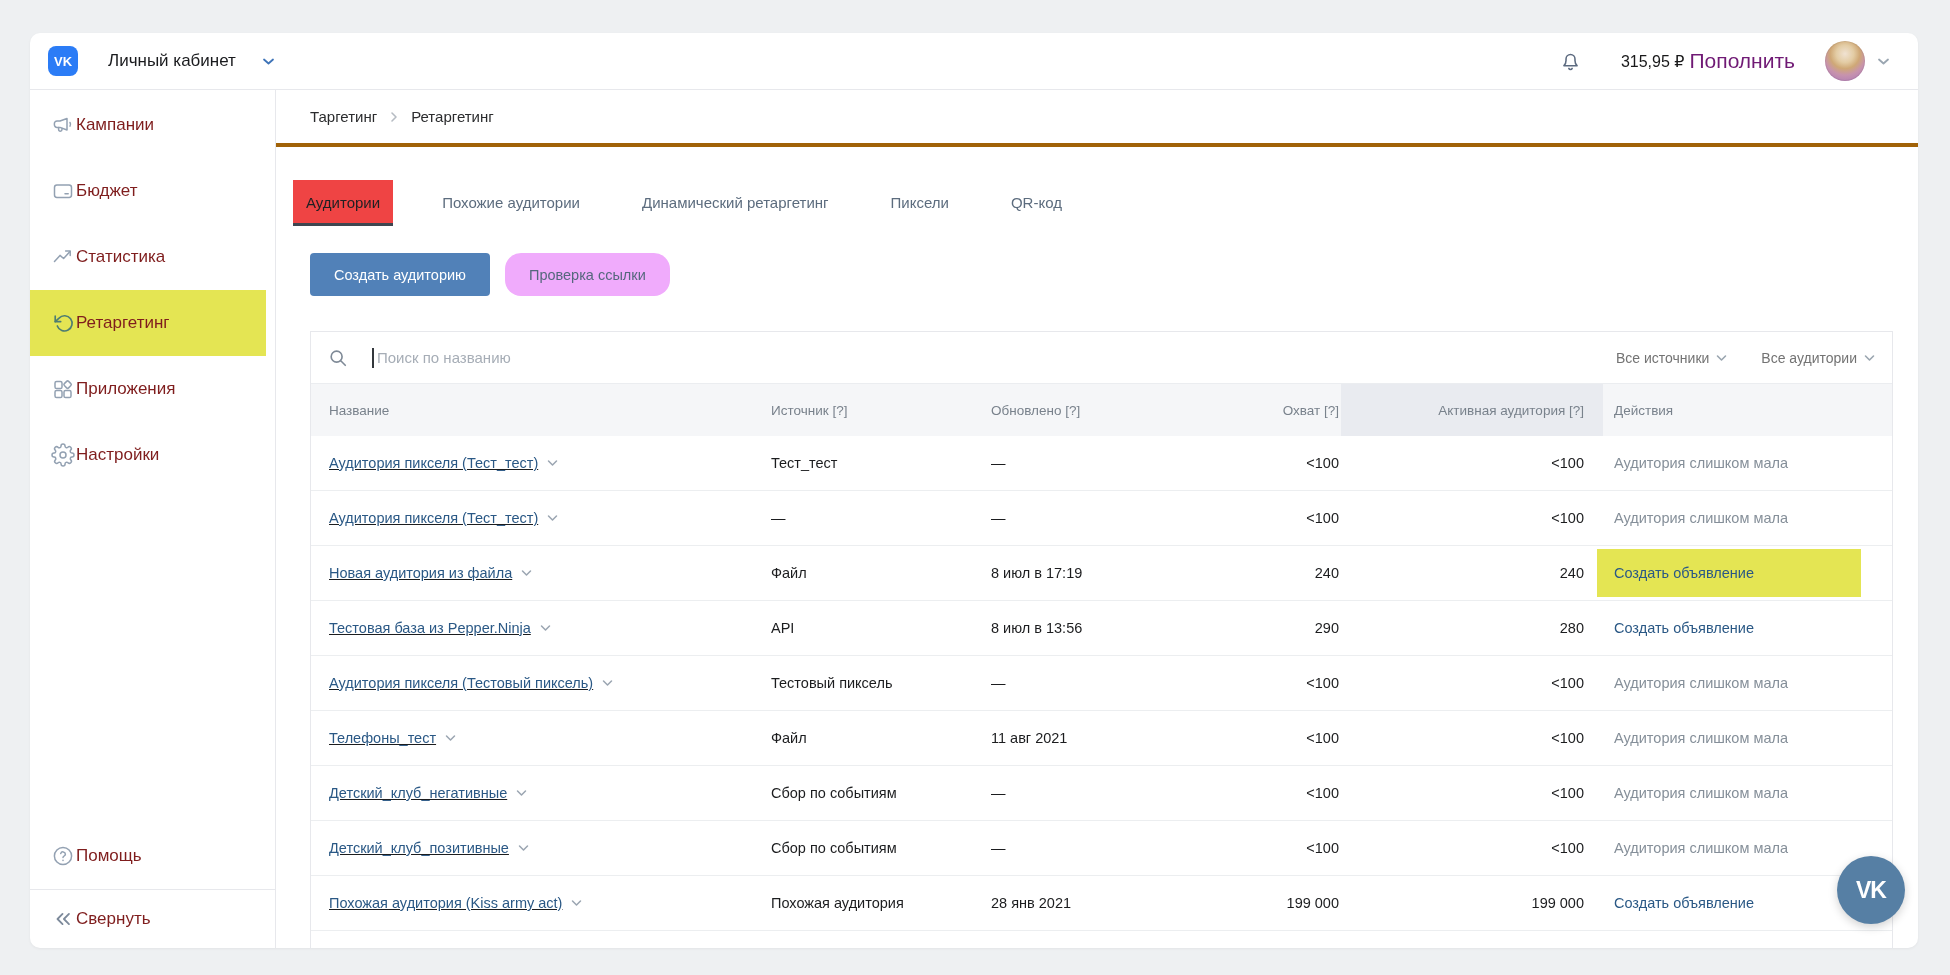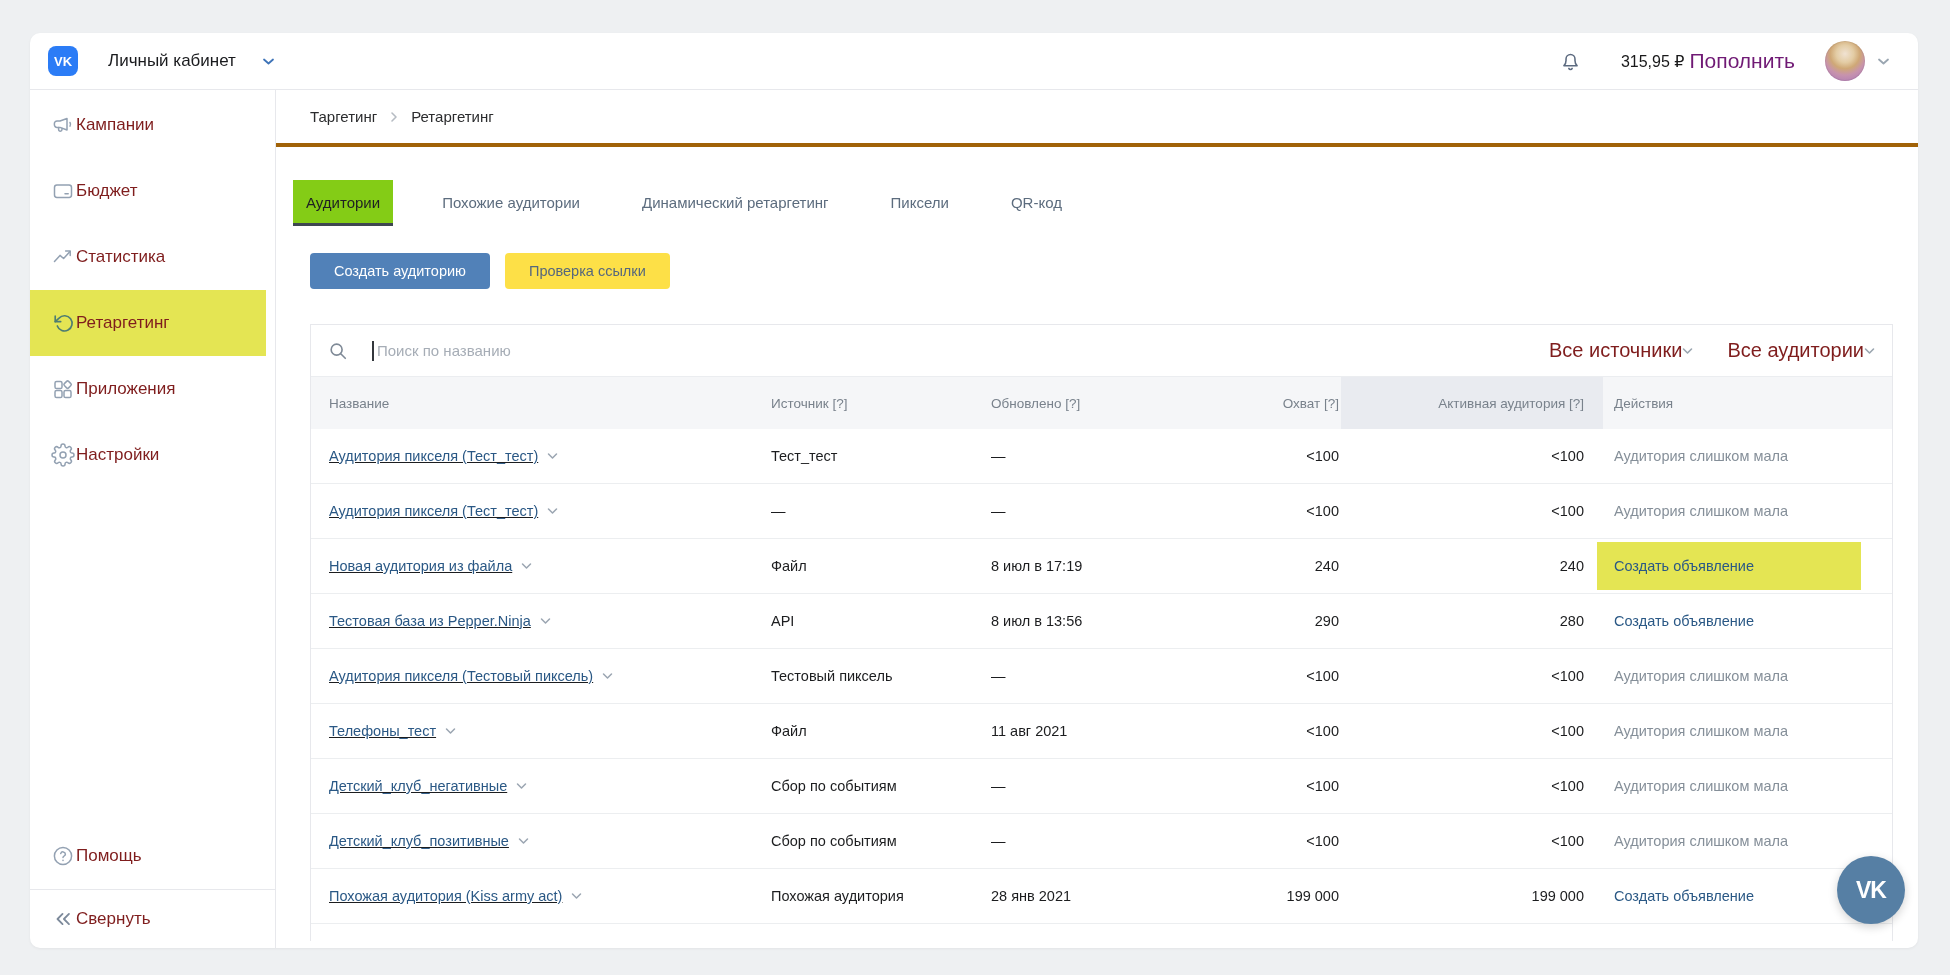--- a/index.html
+++ b/index.html
@@ -42,34 +42,34 @@
   .side-footer { margin-top: auto; }
   .side-divider { border-top: 1px solid #e7e8ec; }
   .side-item.collapse { height: 58px; }
   
   .main { flex: 1; min-width: 0; display: flex; flex-direction: column; }
   .breadcrumb-row { flex: 0 0 57px; border-bottom: 4px solid #a16207; display: flex; align-items: center; padding-left: 34px; gap: 13px; }
   .crumb { font-size: 15px; color: #2b2c2e; cursor: pointer; }
   .crumb-sep { color: #b6bcc3; display: flex; }
   .tabs-row { margin: 33px 0 0 17px; display: flex; gap: 36px; }
   .tab { padding: 14px 13px 12px; font-size: 15px; color: #5c6c7e; border-bottom: 3px solid transparent; cursor: pointer; white-space: nowrap; }
-  .tab.active { color: #1f2023; background: #84cc16; border-bottom-color: #3e4650; }
+  .tab.active { color: #1f2023; background: #ef4444; border-bottom-color: #3e4650; }
   .btn-row { margin: 27px 0 0 34px; display: flex; gap: 15px; }
-  .btn { height: 36px; border: none; border-radius: 4px; font-size: 14.5px; padding: 0 24px; font-family: inherit; cursor: pointer; }
+  .btn { height: 43px; border: none; border-radius: 4px; font-size: 14.5px; padding: 0 24px; font-family: inherit; cursor: pointer; }
   .btn-primary { background: #5181b8; color: #fff; }
-  .btn-secondary { background: #fde047; color: #55677d; }
+  .btn-secondary { background: #f0abfc; color: #55677d; border-radius: 16px; }
   
   .table-wrap { margin: 35px 25px 0 34px; border: 1px solid #e7e8ec; border-bottom: none; background: #fff; }
   .search-row { height: 52px; display: flex; align-items: center; padding: 0 17px; border-bottom: 1px solid #ebedf0; }
   .search-icon { color: #7f8a97; display: flex; }
   .caret { width: 2px; height: 20px; background: #33373c; margin-left: 24px; flex: 0 0 2px; }
   .search-input { border: none; outline: none; flex: 1; font-size: 15px; margin-left: 3px; color: #1e1e1e; font-family: inherit; background: transparent; }
   .search-input::placeholder { color: #a6adb6; }
   .filters { display: flex; gap: 34px; margin-left: 20px; }
-  .filter { font-size: 20px; color: #7f1d1d; display: flex; align-items: center; gap: 0; cursor: pointer; white-space: nowrap; }
+  .filter { font-size: 14px; color: #737373; display: flex; align-items: center; gap: 7px; cursor: pointer; white-space: nowrap; }
   .filter .chev { color: #9aa5af; display: flex; }
   .grid { display: grid; grid-template-columns: 442px 220px 200px 168px 262px 1fr; align-items: center; }
   .thead { background: #f5f6f8; height: 52px; font-size: 13.5px; color: #79828c; }
   .th { padding-left: 18px; cursor: pointer; }
   .th.right { text-align: right; padding-left: 0; padding-right: 2px; }
   .th.col-active { background: #e9ebf0; height: 100%; display: flex; align-items: center; justify-content: flex-end; padding-right: 19px; padding-left: 0; }
   .th.col-actions { padding-left: 11px; }
   .trow { height: 55px; border-bottom: 1px solid #eceef0; font-size: 14.5px; color: #1c1d1f; }
   .cell-name { padding-left: 18px; display: flex; align-items: center; gap: 9px; min-width: 0; text-decoration: underline; }
   .cell-name .nm { color: #2a5885; cursor: pointer; white-space: nowrap; }

